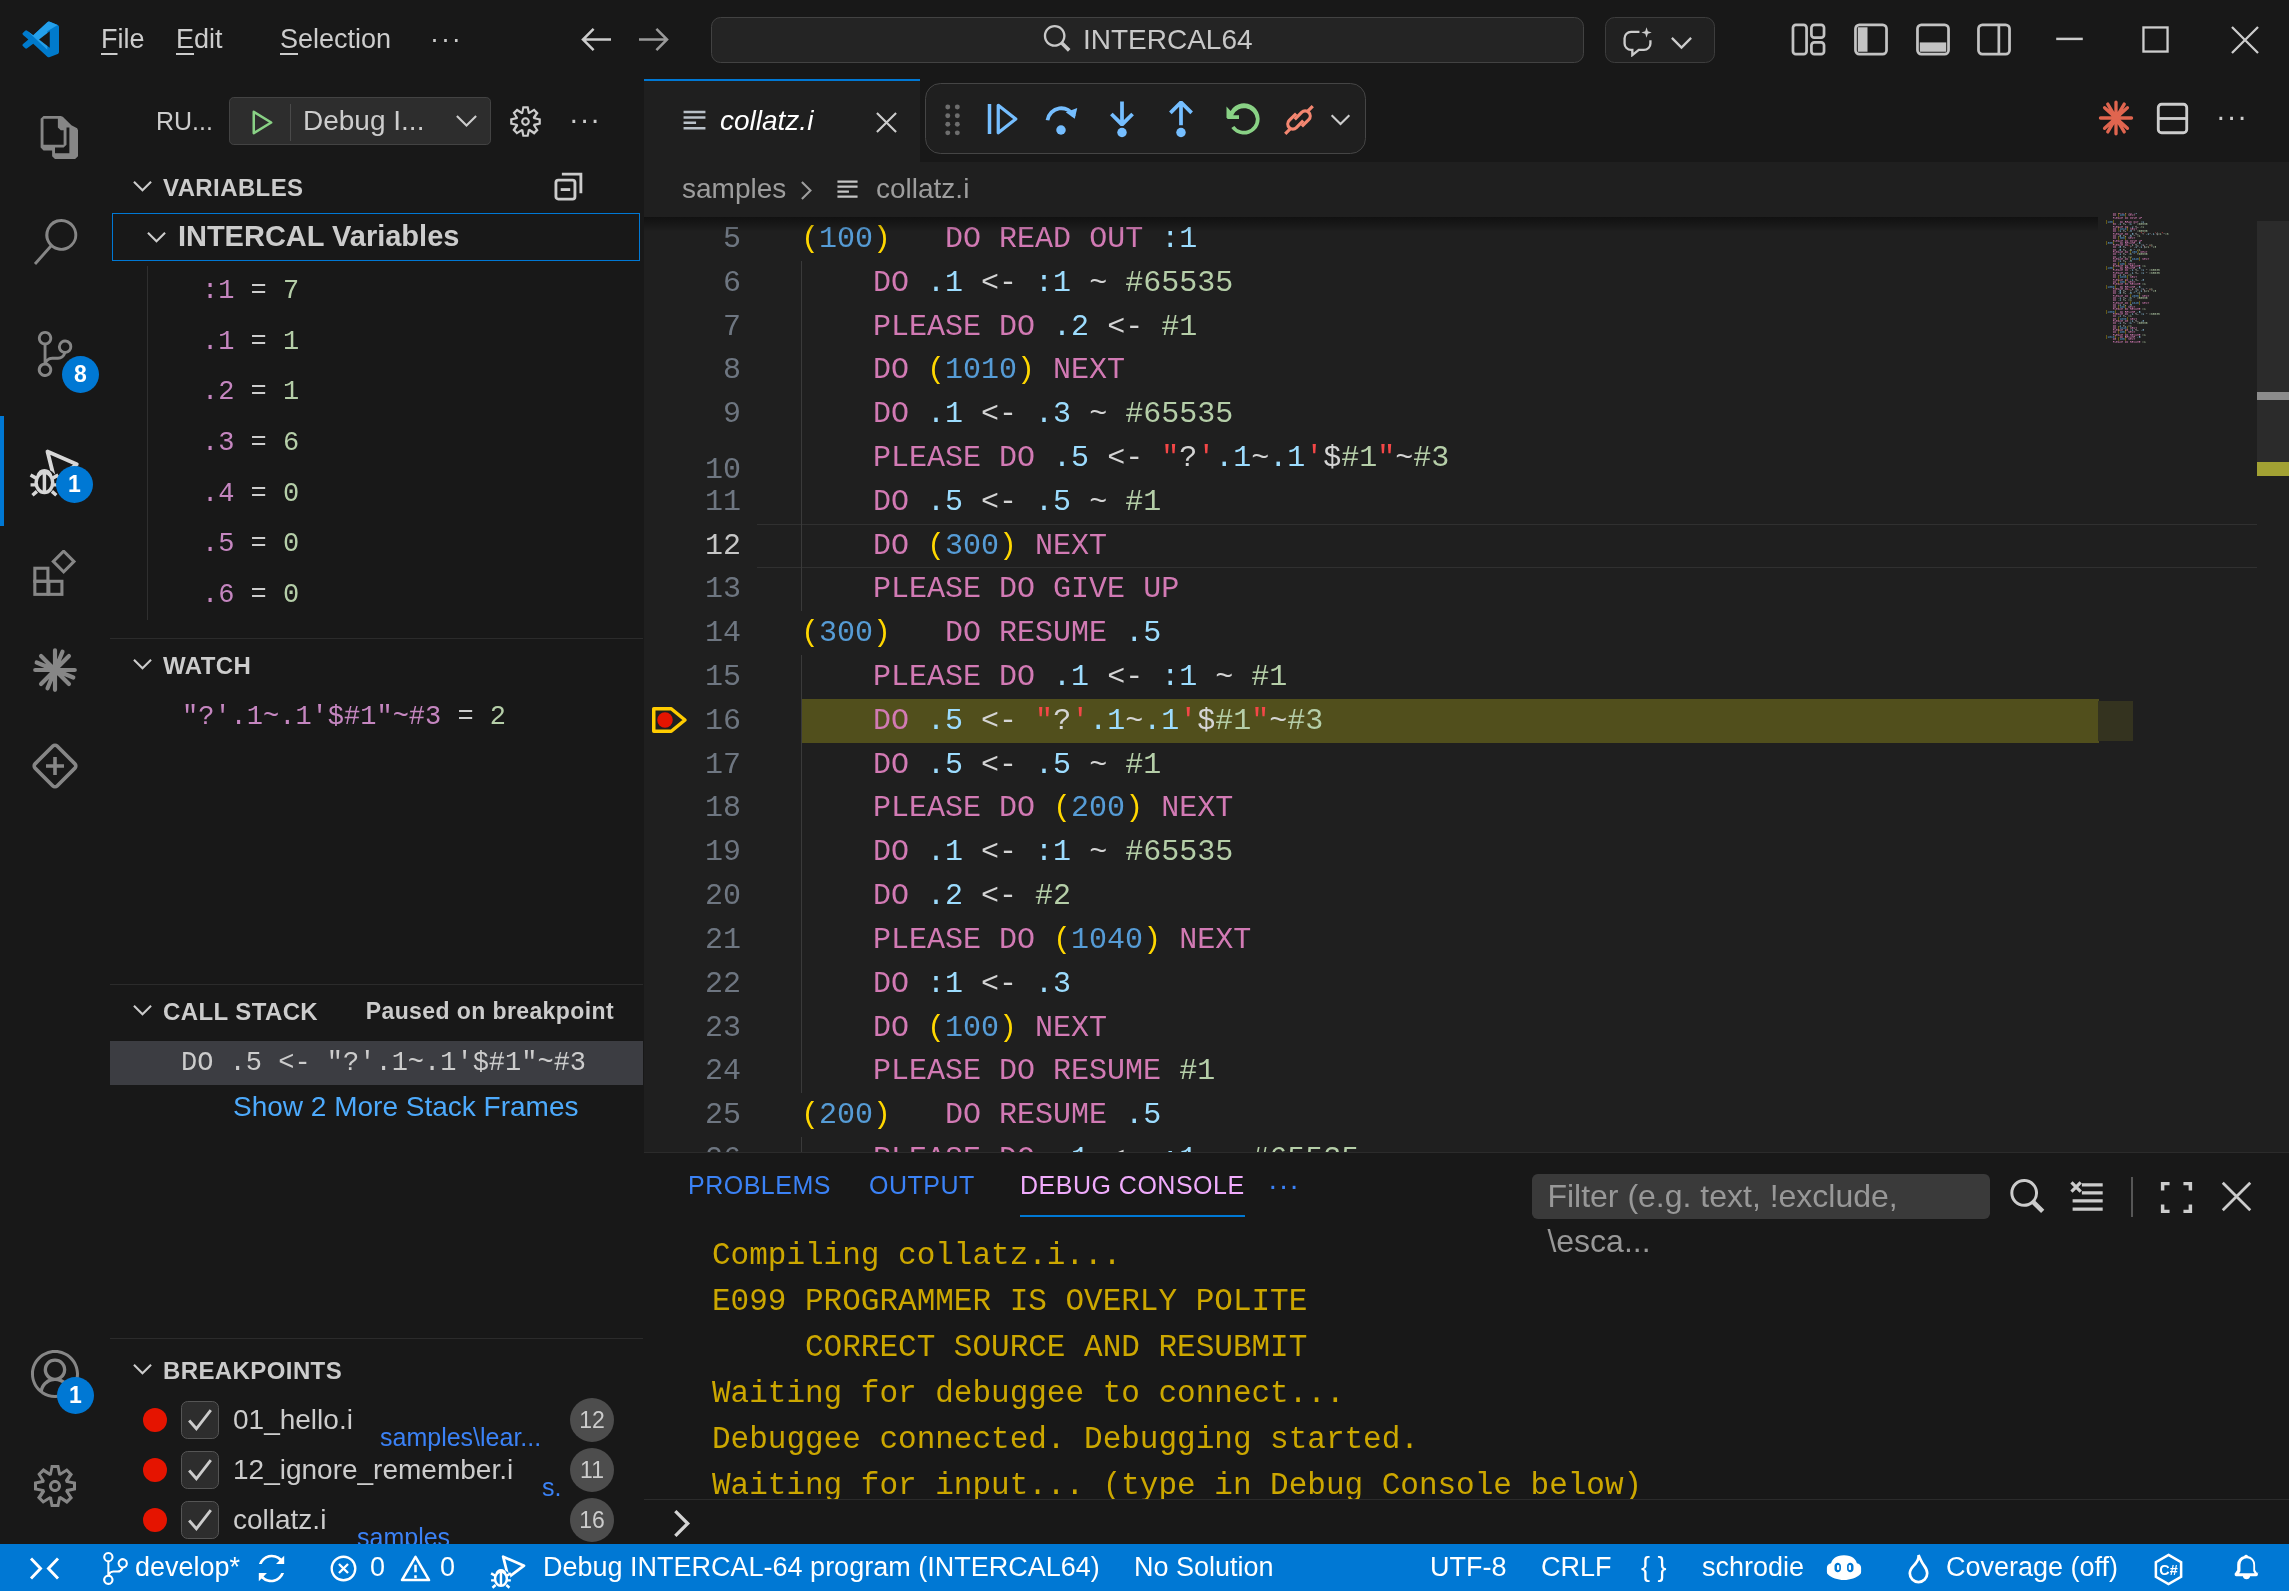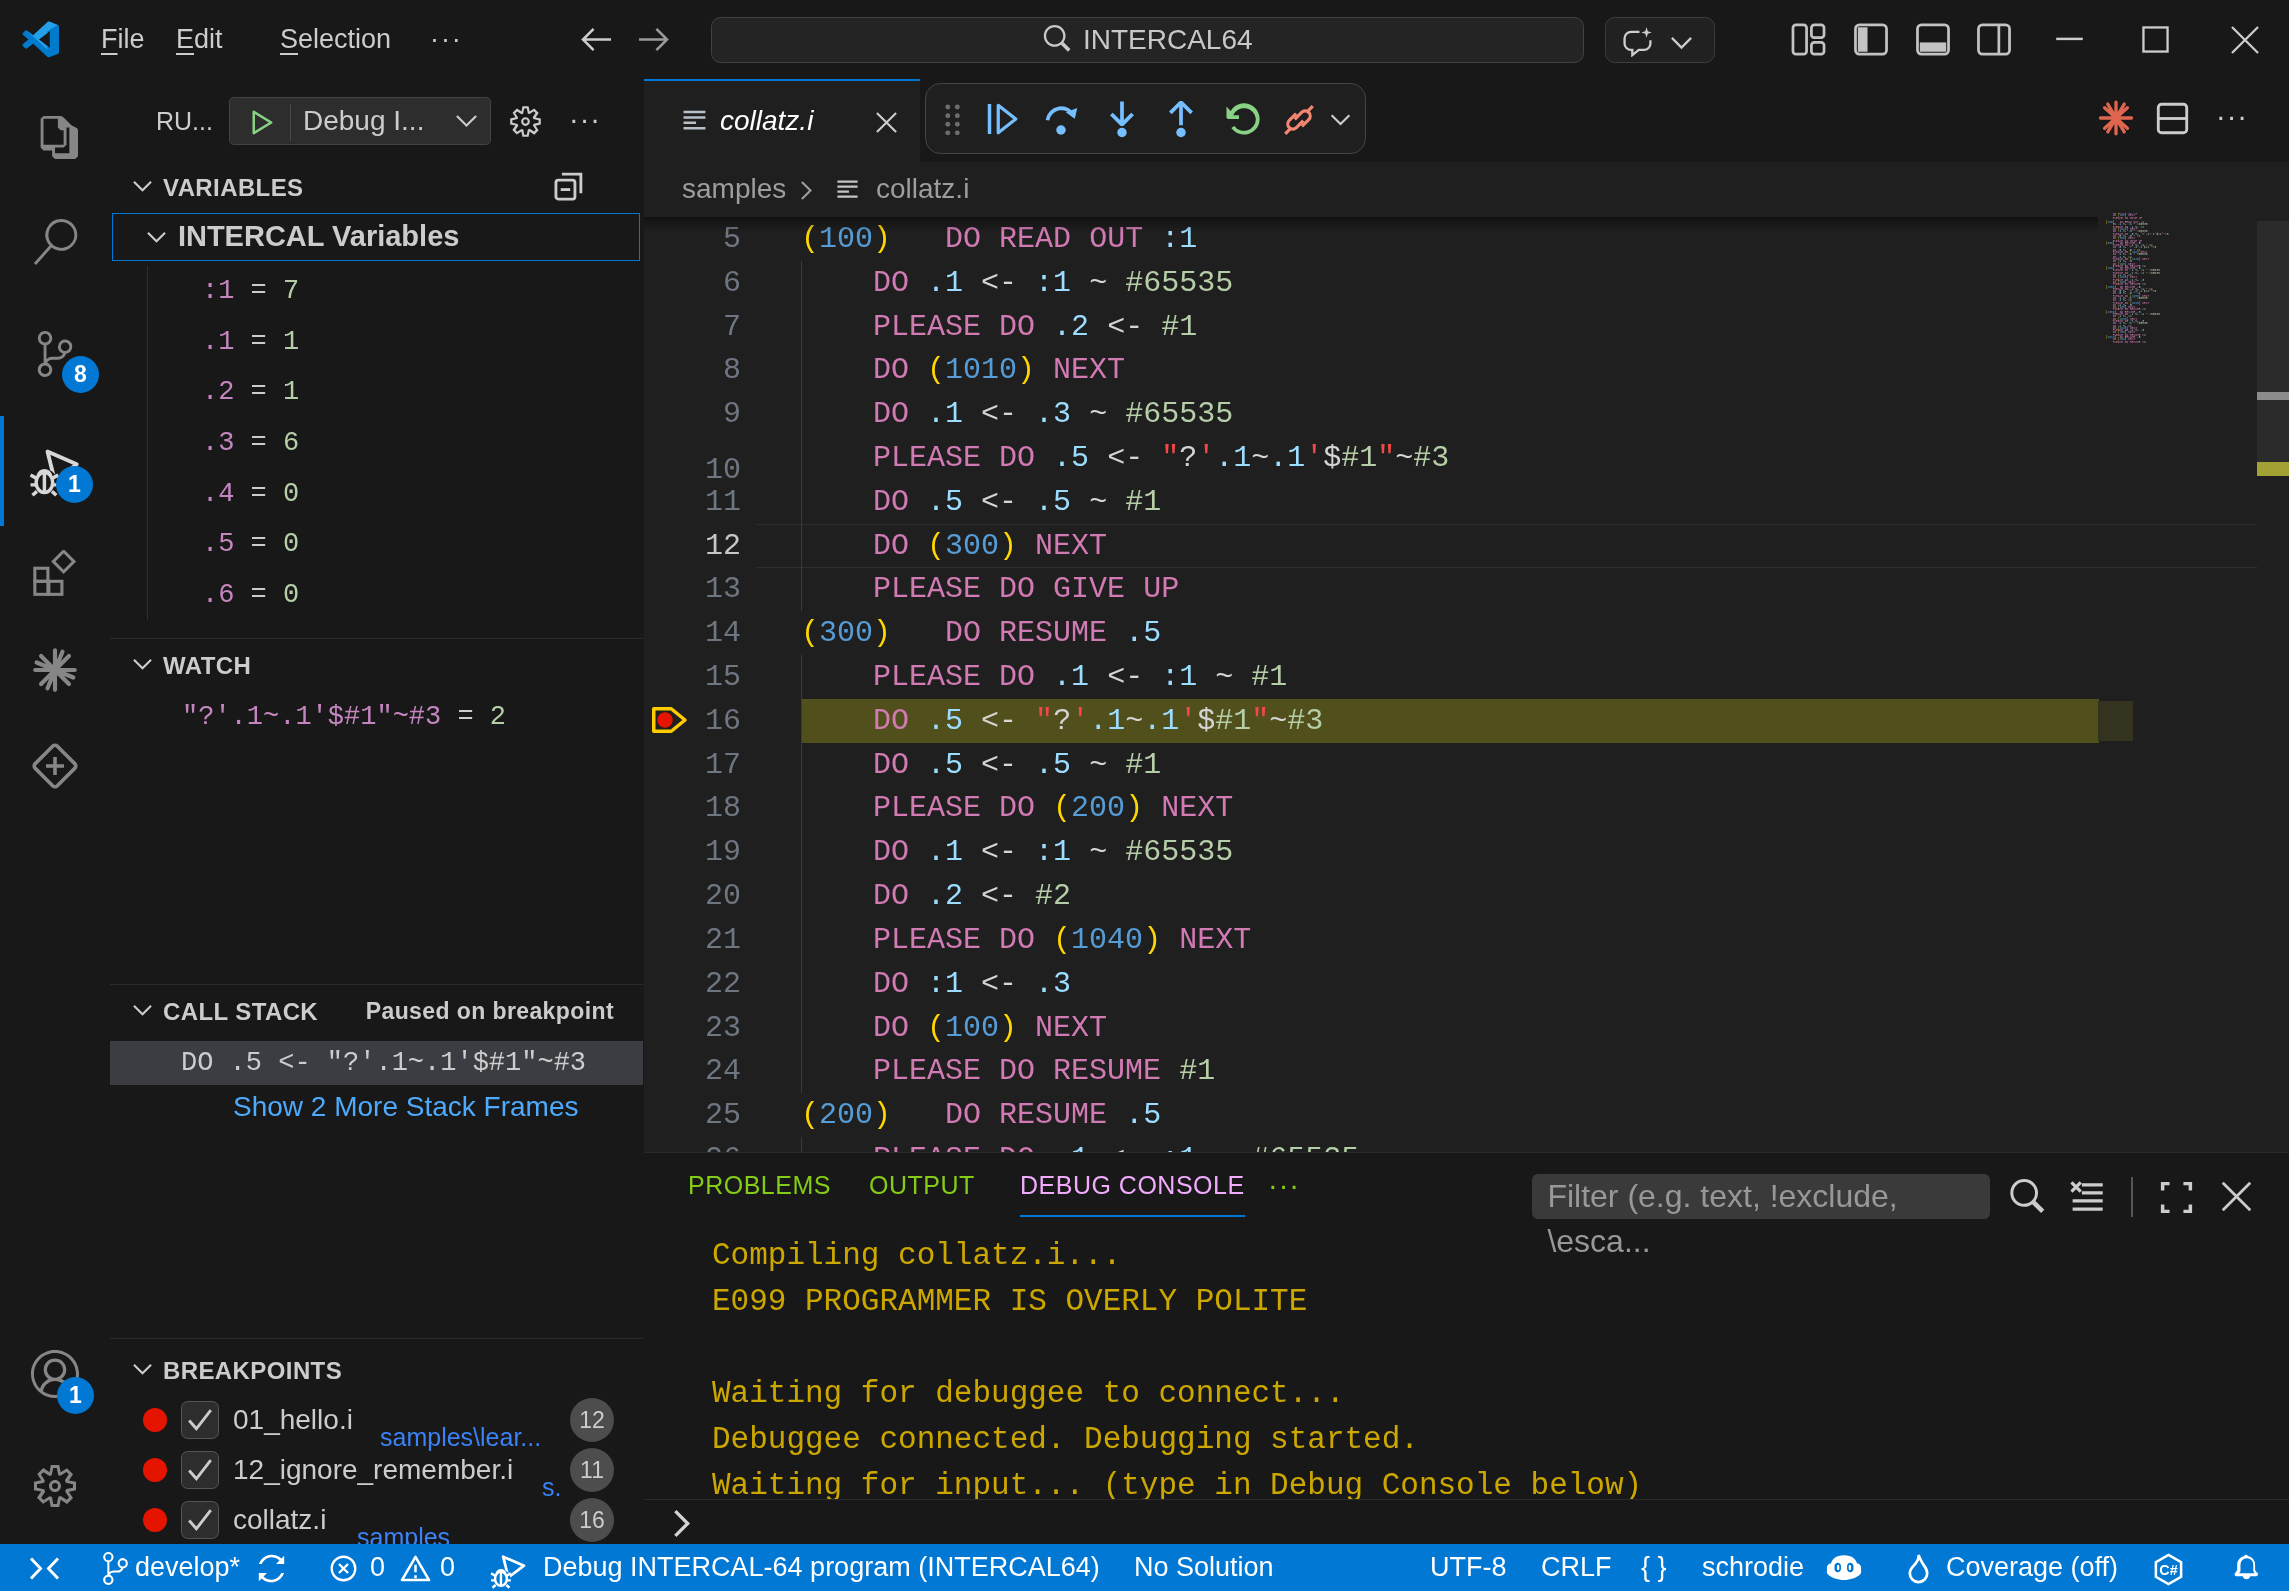--- a/index.html
+++ b/index.html
@@ -31,21 +31,21 @@
 .lnum{position:absolute;width:78px;text-align:right;height:44px;line-height:44px;font-family:"Liberation Mono",monospace;font-size:30px;color:#6e7681;}
 .k{color:#d27ab4;}
 .v{color:#9cdcfe;}
 .n{color:#b5cea8;}
 .b{color:#569cd6;}
 .g{color:#ffd700;}
 .o{color:#d4d4d4;}
 .r{color:#f44747;}
 
 #panel{position:absolute;left:644px;top:1152px;width:1646px;height:392px;background:#181818;border-top:1px solid #2b2b2b;}
-.ptab{position:absolute;top:0;height:64px;line-height:64px;color:#84cc16;font-size:25px;letter-spacing:0.5px;}
+.ptab{position:absolute;top:0;height:64px;line-height:64px;color:#3b82f6;font-size:25px;letter-spacing:0.5px;}
 .conline{position:absolute;left:68px;height:46px;line-height:46px;font-family:"Liberation Mono",monospace;font-size:31px;color:#cca700;white-space:pre;}
 #dbgtoolbar{position:absolute;left:281px;top:3.8px;width:441px;height:71px;background:#1f1f1f;border:1px solid #454545;border-radius:15.4px;}
 #minimap{position:absolute;left:1454px;top:134px;width:159px;height:935px;overflow:hidden;}
 #minipre{margin:0;padding:0 0 0 7.7px;font-family:"Liberation Mono",monospace;font-size:2.9px;line-height:2.3px;white-space:pre;color:#c0c0c0;}
 .cl i{font-style:normal;}
 #minipre i{font-style:normal;}
 .lnum.cur{color:#c6c6c6;}
 
 #statusbar{position:absolute;left:0;top:1544px;width:2289px;height:48px;background:#0078d4;color:#ffffff;font-size:27px;}
 .sbitem{position:absolute;top:0;height:48px;line-height:46px;white-space:nowrap;}
@@ -501,20 +501,21 @@
         <g stroke="#cccccc" stroke-width="1.5" fill="none">
           <path d="M2 5V2h3M11 2h3v3M14 11v3h-3M5 14H2v-3"></path>
         </g>
       </svg>
   <svg class="abs" style="left:1576px;top:27px" width="33" height="33" viewBox="0 0 24 24">
         <path stroke="#cccccc" stroke-width="2" d="M2 2l20 20M22 2L2 22"></path>
       </svg>
   <div class="abs" style="left:0;top:0;width:1646px;height:346px;overflow:hidden;">
     <div class="conline" style="top:80px">Compiling collatz.i...</div>
     <div class="conline" style="top:126px">E099 PROGRAMMER IS OVERLY POLITE</div>
+    <div class="conline" style="top:172px">     CORRECT SOURCE AND RESUBMIT</div>
     <div class="conline" style="top:218px">Waiting for debuggee to connect...</div>
     <div class="conline" style="top:264px">Debuggee connected. Debugging started.</div>
     <div class="conline" style="top:310px">Waiting for input... (type in Debug Console below)</div>
   </div>
   <div class="abs" style="left:0;top:346px;width:1646px;height:1px;background:#2b2b2b;"></div>
   <svg class="abs" style="left:21px;top:354px" width="33" height="33" viewBox="0 0 16 16">
         <path fill="none" stroke="#d4d4d4" stroke-width="1.6" d="M5 2l6 6-6 6"></path>
       </svg>
 </div>
 <div id="statusbar">

